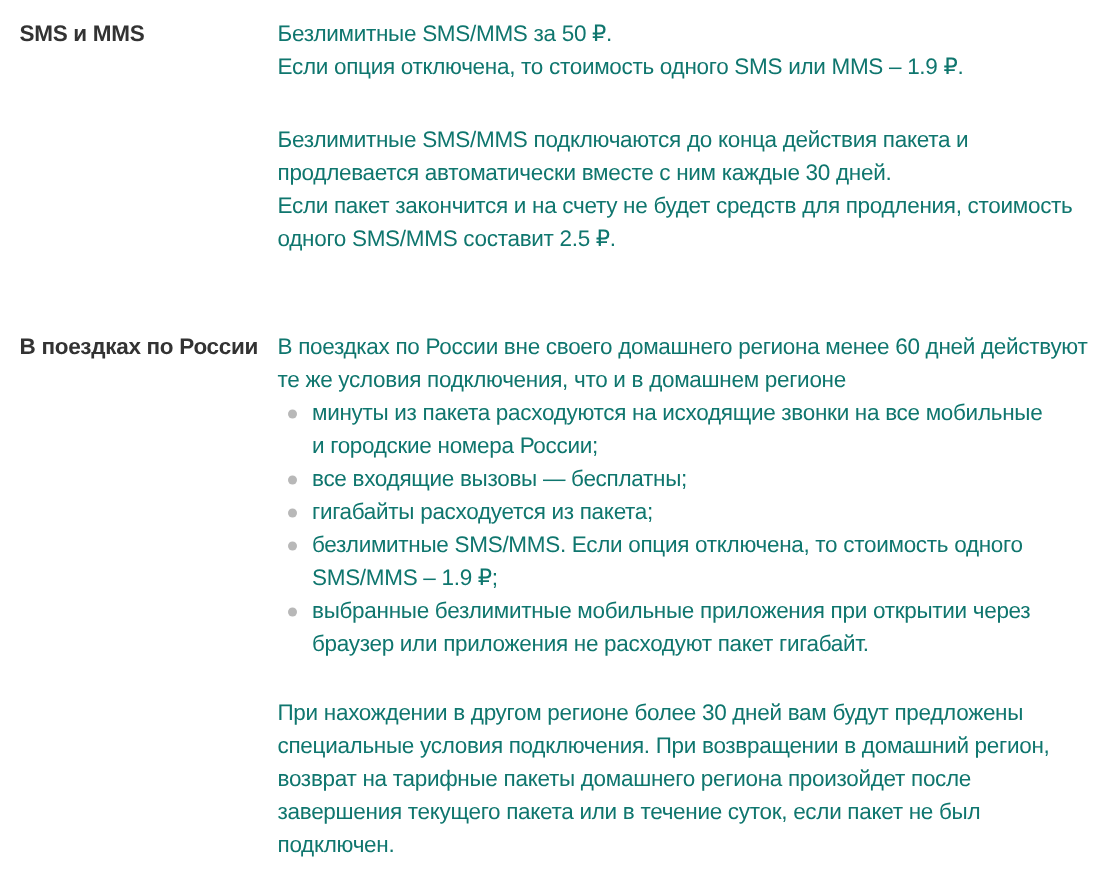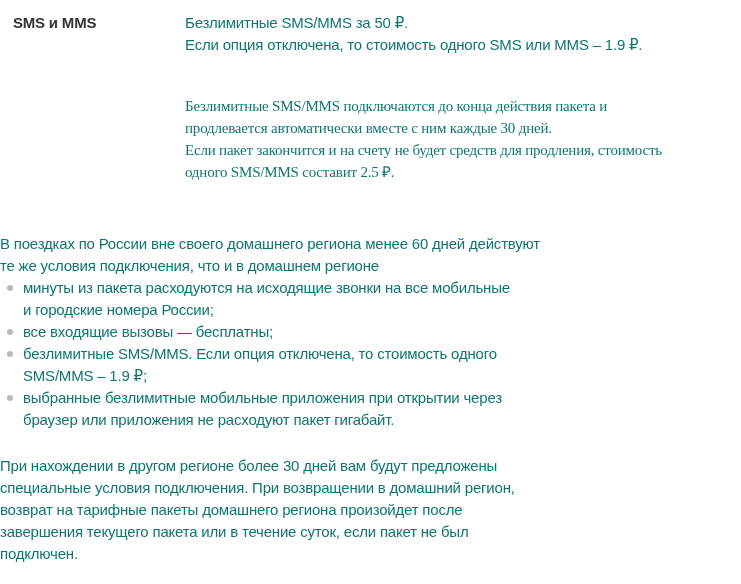--- a/index.html
+++ b/index.html
@@ -42,22 +42,21 @@
     width: 556px;
     font-size: 15px;
     line-height: 22px;
     color: #0f766e;
     letter-spacing: -0.2px;
   }
   .para {
     white-space: pre;
   }
   .para-gap {
-    margin-top: 39px;
-    font-family: Liberation Serif, serif;
+    margin-top: 27px;
   }
   .outro-gap {
     margin-top: 24px;
   }
   .bullet-list {
     margin: 0;
     padding: 0;
   }
   .bullet-row {
     display: flex;
@@ -89,33 +88,40 @@
       <div class="para">Безлимитные SMS/MMS за 50 ₽.
 Если опция отключена, то стоимость одного SMS или MMS – 1.9 ₽.</div>
       <div class="para para-gap">Безлимитные SMS/MMS подключаются до конца действия пакета и
 продлевается автоматически вместе с ним каждые 30 дней.
 Если пакет закончится и на счету не будет средств для продления, стоимость
 одного SMS/MMS составит 2.5 ₽.</div>
     </div>
   </div>
 
   <div class="section">
+    <div class="label-col">
+      <div class="section-label">В поездках по России</div>
+    </div>
     <div class="content-col">
       <div class="para">В поездках по России вне своего домашнего региона менее 60 дней действуют
 те же условия подключения, что и в домашнем регионе</div>
 
       <div class="bullet-list">
         <div class="bullet-row">
           <span class="bullet-dot"></span>
           <div class="bullet-text">минуты из пакета расходуются на исходящие звонки на все мобильные
 и городские номера России;</div>
         </div>
         <div class="bullet-row">
           <span class="bullet-dot"></span>
           <div class="bullet-text">все входящие вызовы — бесплатны;</div>
+        </div>
+        <div class="bullet-row">
+          <span class="bullet-dot"></span>
+          <div class="bullet-text">гигабайты расходуется из пакета;</div>
         </div>
         <div class="bullet-row">
           <span class="bullet-dot"></span>
           <div class="bullet-text">безлимитные SMS/MMS. Если опция отключена, то стоимость одного
 SMS/MMS – 1.9 ₽;</div>
         </div>
         <div class="bullet-row">
           <span class="bullet-dot"></span>
           <div class="bullet-text">выбранные безлимитные мобильные приложения при открытии через
 браузер или приложения не расходуют пакет гигабайт.</div>

